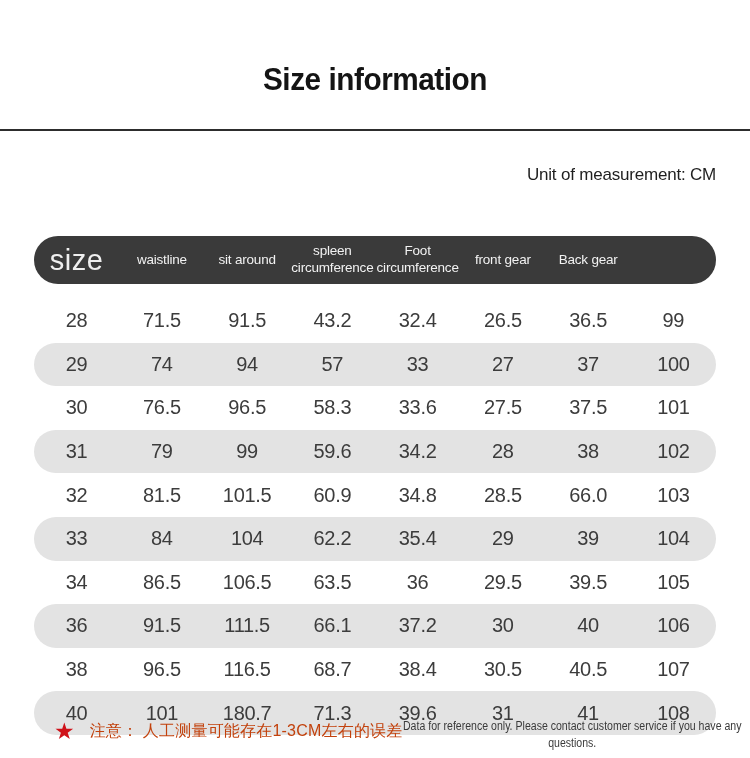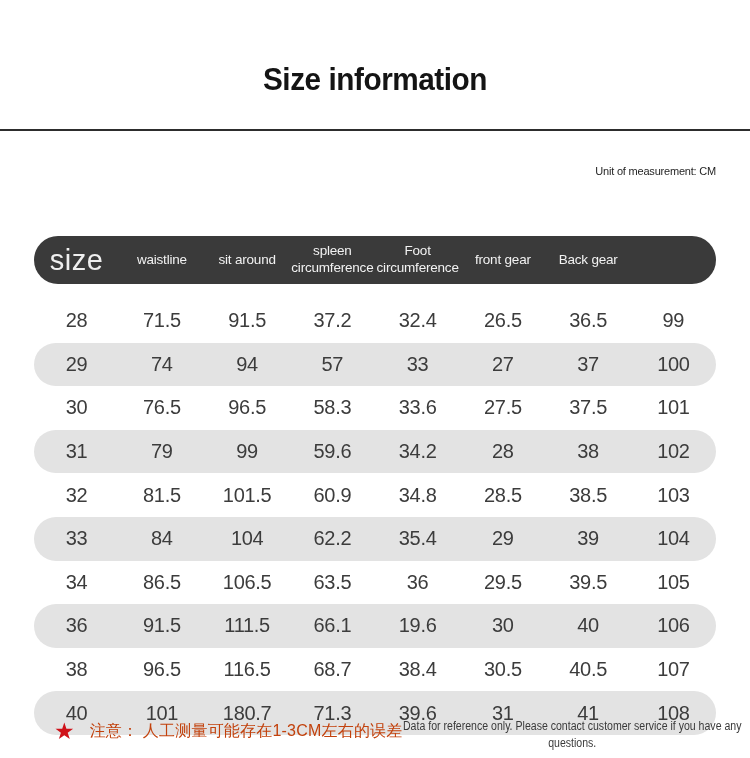--- a/index.html
+++ b/index.html
@@ -23,21 +23,21 @@
     letter-spacing:-0.5px;
     transform:scaleX(0.93);
     transform-origin:center top;
   }
   .top-divider{
     position:absolute;top:129px;left:0;width:750px;height:0;
     border-top:2px solid var(--divider);
   }
   .unit-note{
     position:absolute;top:165px;right:34px;
-    font-size:11px;color:#1f1f1f;letter-spacing:-0.2px;
+    font-size:17px;color:#1f1f1f;letter-spacing:-0.2px;
   }
   .size-table{
     position:absolute;left:34px;top:236px;width:682px;
   }
   .header-row{
     display:grid;grid-template-columns:repeat(8,1fr);
     height:48px;align-items:center;
     background:var(--header-bg);
     border-radius:25px;
     color:#f2f2f2;
@@ -104,21 +104,21 @@
       <div class="header-cell">Foot
 circumference</div>
       <div class="header-cell">front gear</div>
       <div class="header-cell">Back gear</div>
     </div>
   <div class="rows">
       <div class="data-row">
         <div class="data-cell">28</div>
         <div class="data-cell">71.5</div>
         <div class="data-cell">91.5</div>
-        <div class="data-cell">37.2</div>
+        <div class="data-cell">43.2</div>
         <div class="data-cell">32.4</div>
         <div class="data-cell">26.5</div>
         <div class="data-cell">36.5</div>
         <div class="data-cell">99</div>
       </div>
       <div class="data-row striped">
         <div class="data-cell">29</div>
         <div class="data-cell">74</div>
         <div class="data-cell">94</div>
         <div class="data-cell">57</div>
@@ -147,21 +147,21 @@
         <div class="data-cell">38</div>
         <div class="data-cell">102</div>
       </div>
       <div class="data-row">
         <div class="data-cell">32</div>
         <div class="data-cell">81.5</div>
         <div class="data-cell">101.5</div>
         <div class="data-cell">60.9</div>
         <div class="data-cell">34.8</div>
         <div class="data-cell">28.5</div>
-        <div class="data-cell">38.5</div>
+        <div class="data-cell">66.0</div>
         <div class="data-cell">103</div>
       </div>
       <div class="data-row striped">
         <div class="data-cell">33</div>
         <div class="data-cell">84</div>
         <div class="data-cell">104</div>
         <div class="data-cell">62.2</div>
         <div class="data-cell">35.4</div>
         <div class="data-cell">29</div>
         <div class="data-cell">39</div>
@@ -175,21 +175,21 @@
         <div class="data-cell">36</div>
         <div class="data-cell">29.5</div>
         <div class="data-cell">39.5</div>
         <div class="data-cell">105</div>
       </div>
       <div class="data-row striped">
         <div class="data-cell">36</div>
         <div class="data-cell">91.5</div>
         <div class="data-cell">111.5</div>
         <div class="data-cell">66.1</div>
-        <div class="data-cell">19.6</div>
+        <div class="data-cell">37.2</div>
         <div class="data-cell">30</div>
         <div class="data-cell">40</div>
         <div class="data-cell">106</div>
       </div>
       <div class="data-row">
         <div class="data-cell">38</div>
         <div class="data-cell">96.5</div>
         <div class="data-cell">116.5</div>
         <div class="data-cell">68.7</div>
         <div class="data-cell">38.4</div>

